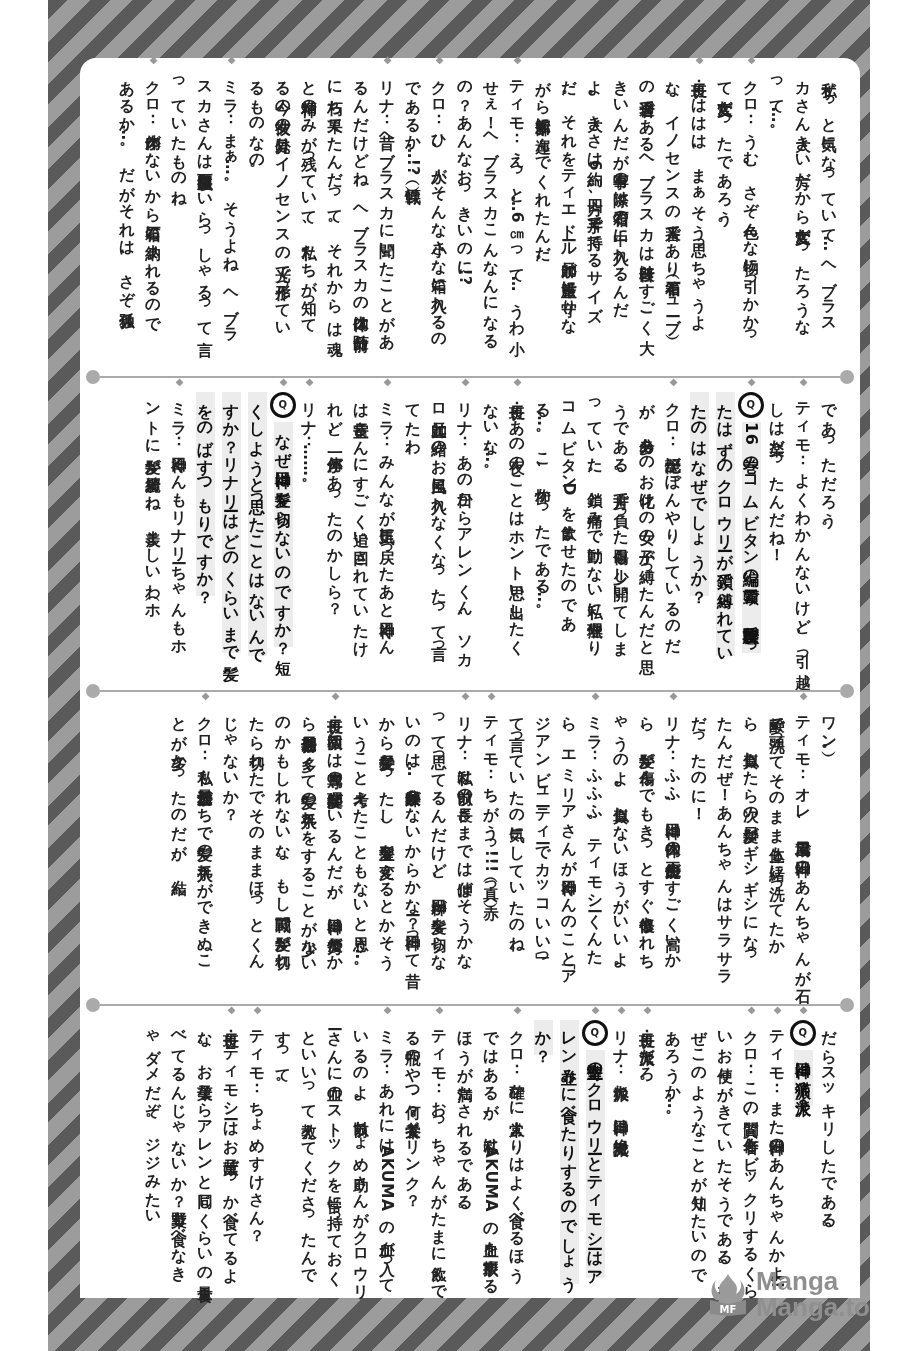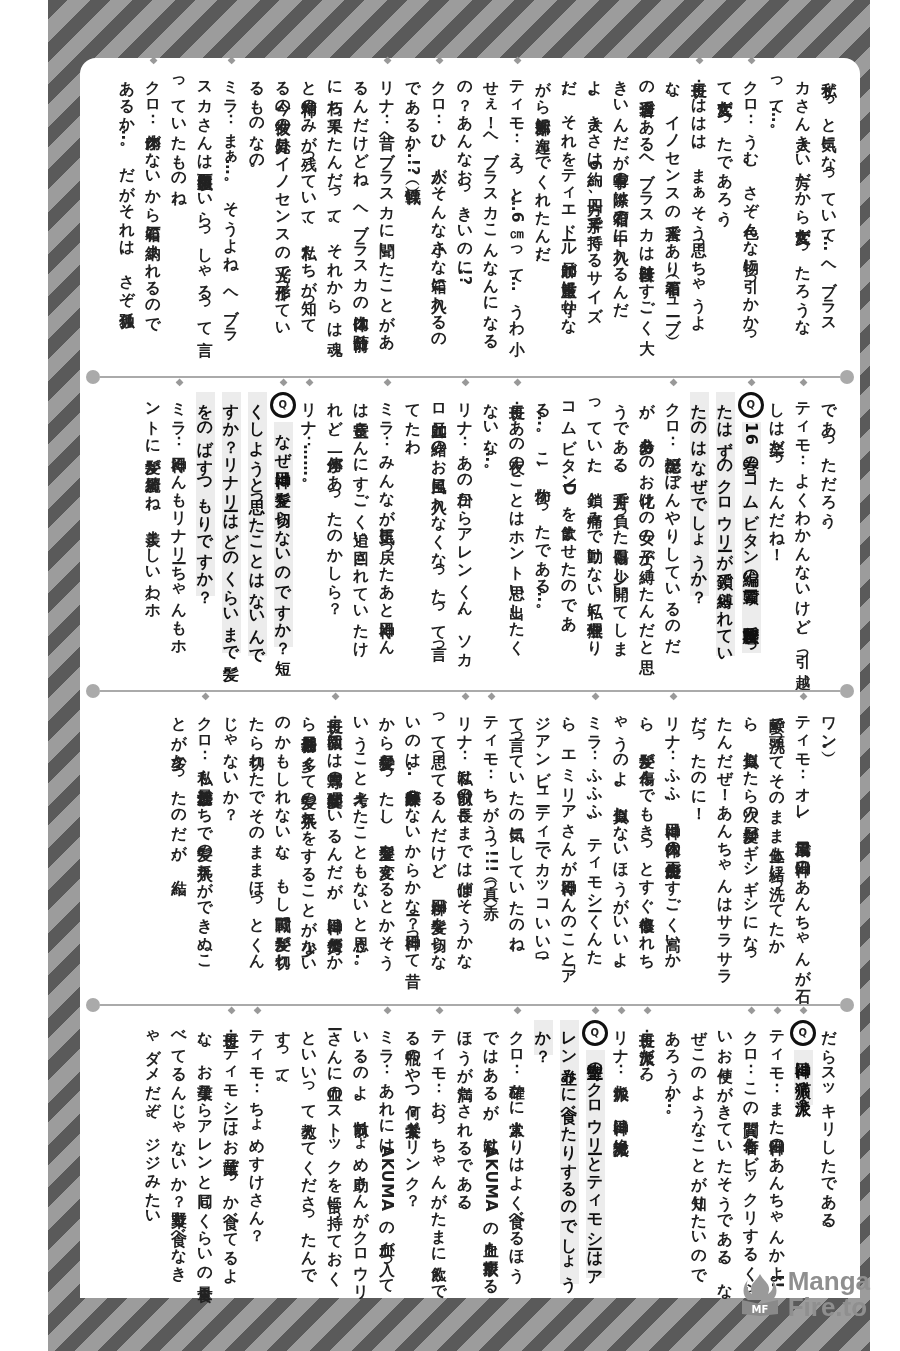--- a/index.html
+++ b/index.html
@@ -53,15 +53,15 @@
 </div>
 
 <div class="wm">
   <svg class="wm-logo" viewBox="0 0 44 44">
     <path d="M22 2 C26 10 34 12 30 22 C36 18 36 12 34 8 C40 14 40 24 34 28 L10 28 C4 24 4 14 10 8 C8 12 8 18 14 22 C10 12 18 10 22 2Z" fill="#9a9a9a"></path>
     <path d="M4 28 L22 32 L40 28 L40 42 L22 44 L4 42Z" fill="#8a8a8a"></path>
     <text x="22" y="41" font-size="10" text-anchor="middle" fill="#fff" font-weight="bold">MF</text>
   </svg>
   <div>
     <div class="wm-text">Manga</div>
-    <div class="wm-text">Fire.to</div>
+    <div class="wm-text">Manga.to</div>
   </div>
 </div>
 
 </body></html>

